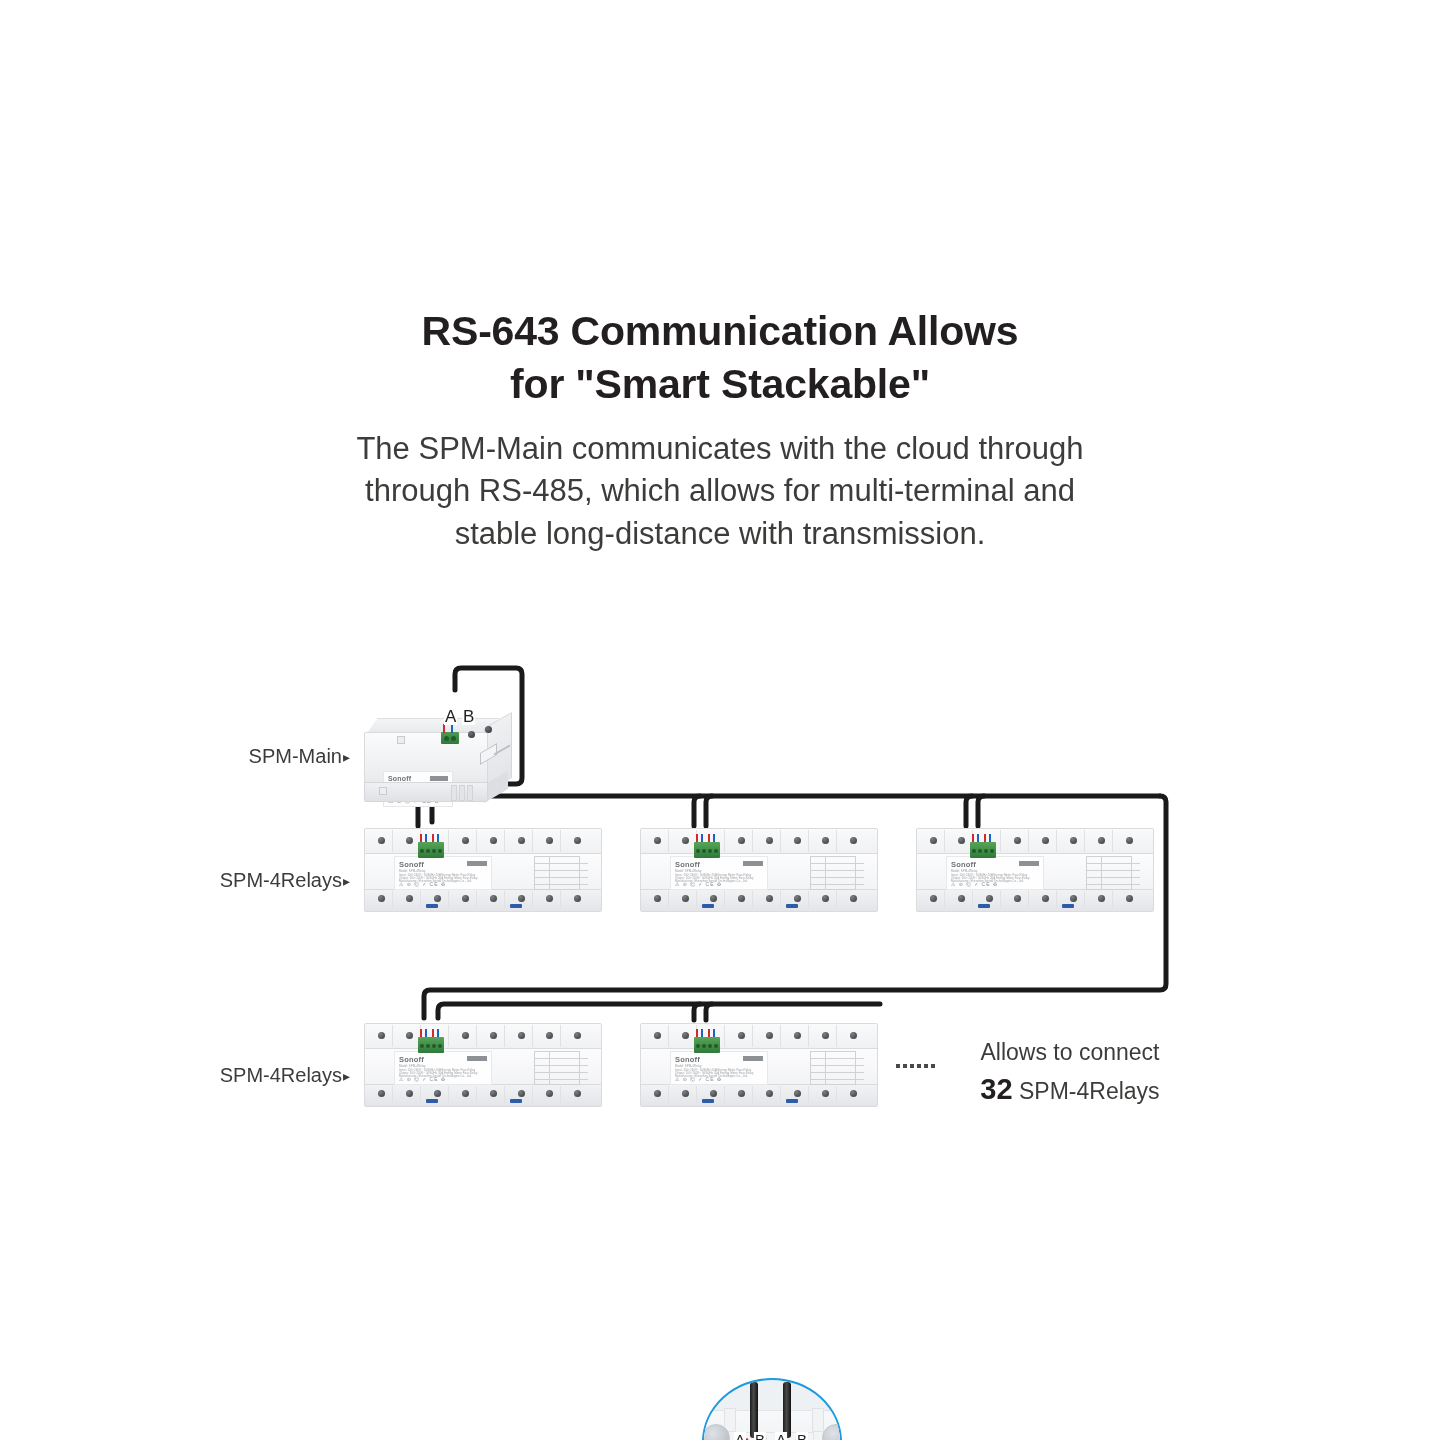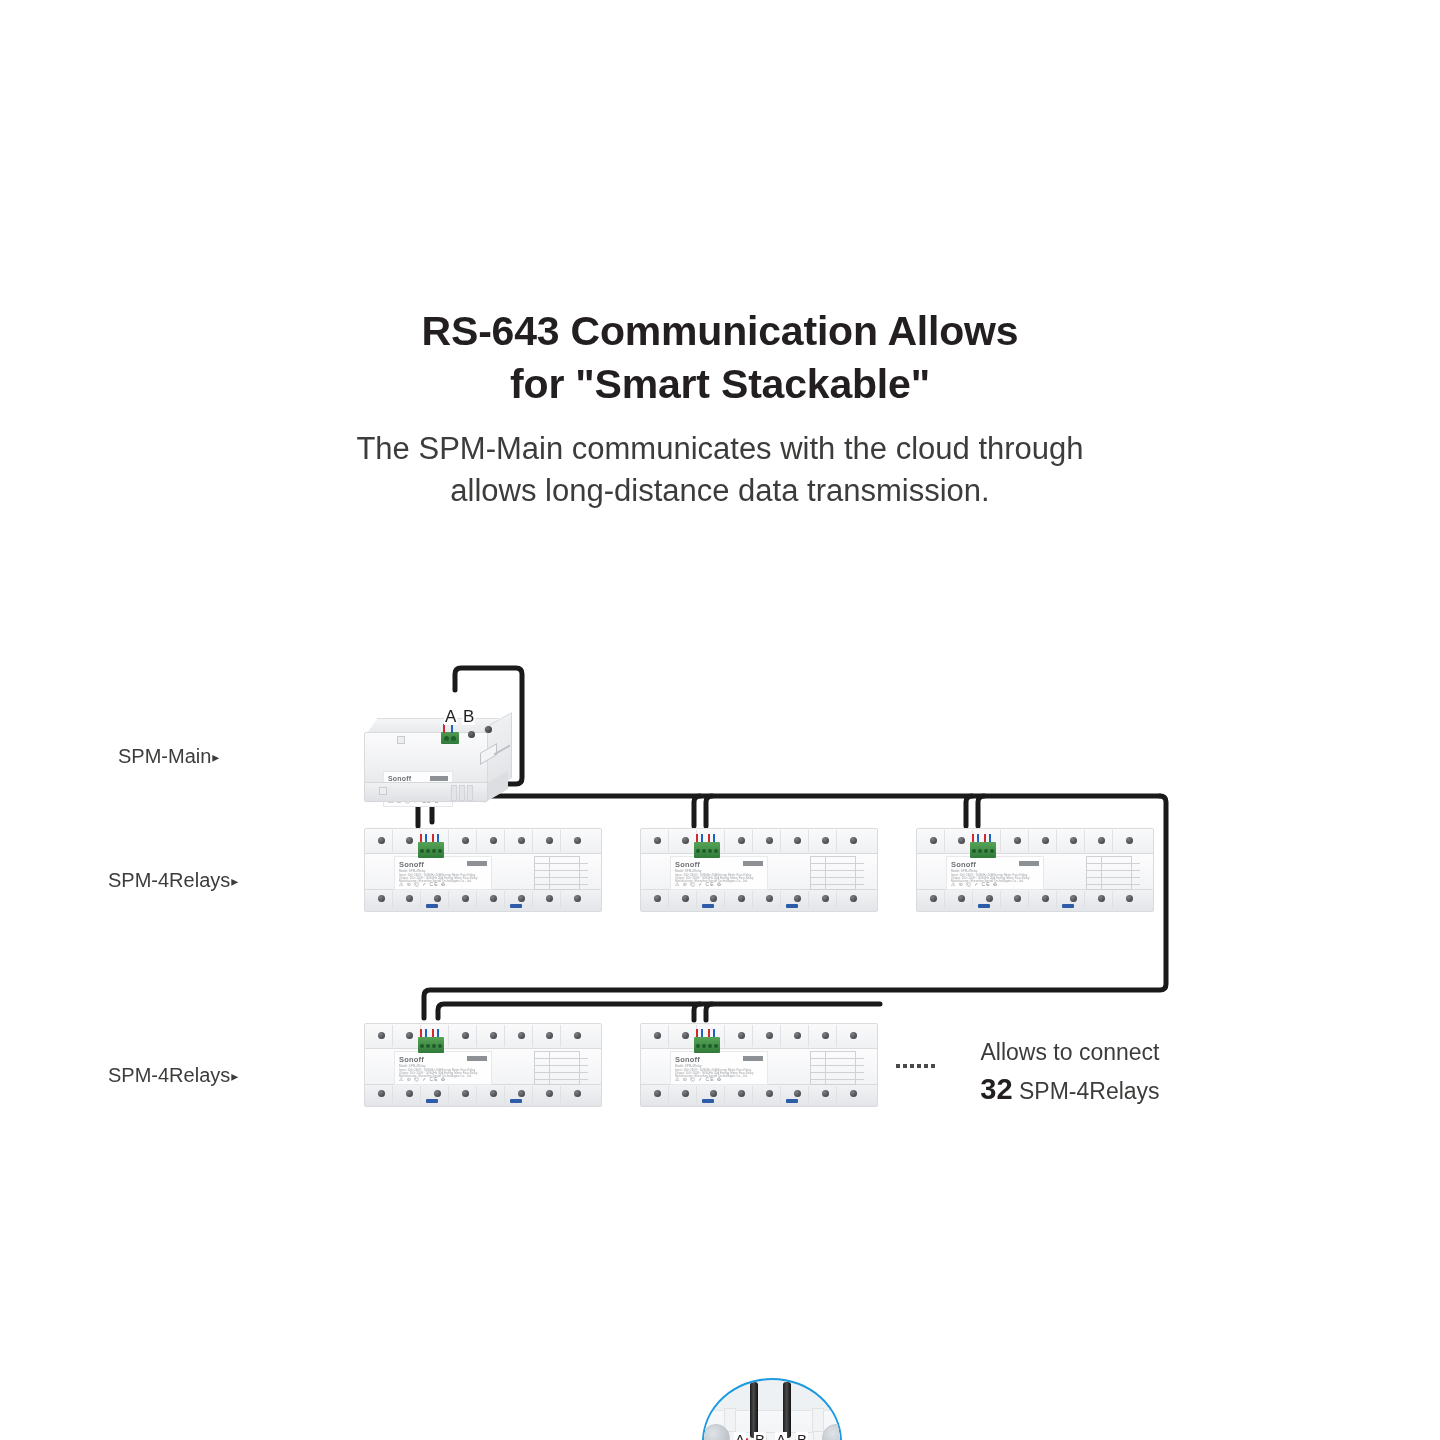--- a/index.html
+++ b/index.html
@@ -59,20 +59,21 @@
     width: 1440px;
     height: 500px;
   }
 
   
   .row-label {
     position: absolute;
     font-size: 20px;
     color: #3c3c3b;
     white-space: nowrap;
+    text-align: right;
   }
   .row-label .caret {
     font-size: 14px;
     color: #3c3c3b;
     position: relative;
     top: -1px;
     padding-left: 1px;
   }
   #label-main      { left: 118px; top: 85px;  width: 232px; }
   #label-relays-1  { left: 108px; top: 209px; width: 242px; }
@@ -454,21 +455,22 @@
 </head>
 <body>
 
 <div id="headline-block">
   <div class="headline">RS-643 Communication Allows</div>
   <div class="headline">for "Smart Stackable"</div>
 </div>
 
 <div id="subcopy-block">
   <div class="subcopy">The SPM-Main communicates with the cloud through</div>
-  <div class="subcopy">allows long-distance data transmission.</div>
+  <div class="subcopy">through RS-485, which allows for multi-terminal and</div>
+  <div class="subcopy">stable long-distance with transmission.</div>
 </div>
 
 <div id="diagram">
 
   <svg id="wires-svg" viewBox="0 0 1440 500">
     <g fill="none" stroke="#1a1a1a" stroke-width="5" stroke-linecap="round" stroke-linejoin="round">
 
       <path d="M 455 30 L 455 14 Q 455 8 461 8 L 516 8 Q 522 8 522 14 L 522 118 Q 522 124 516 124 L 438 124"></path>
 
       <path d="M 438 124 Q 432 124 432 130 L 432 162"></path>

